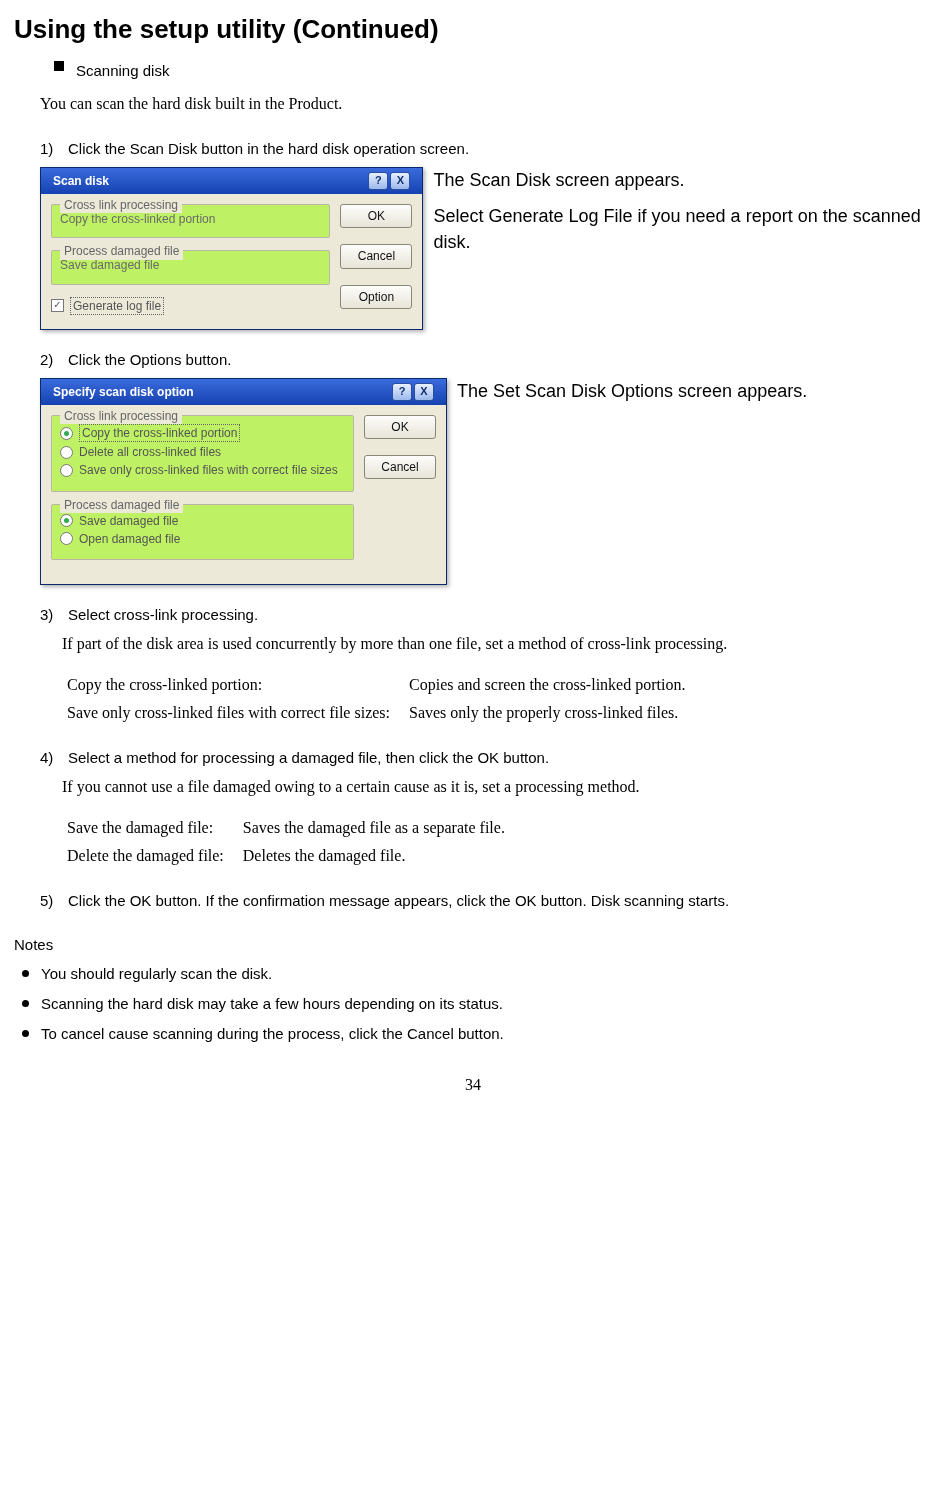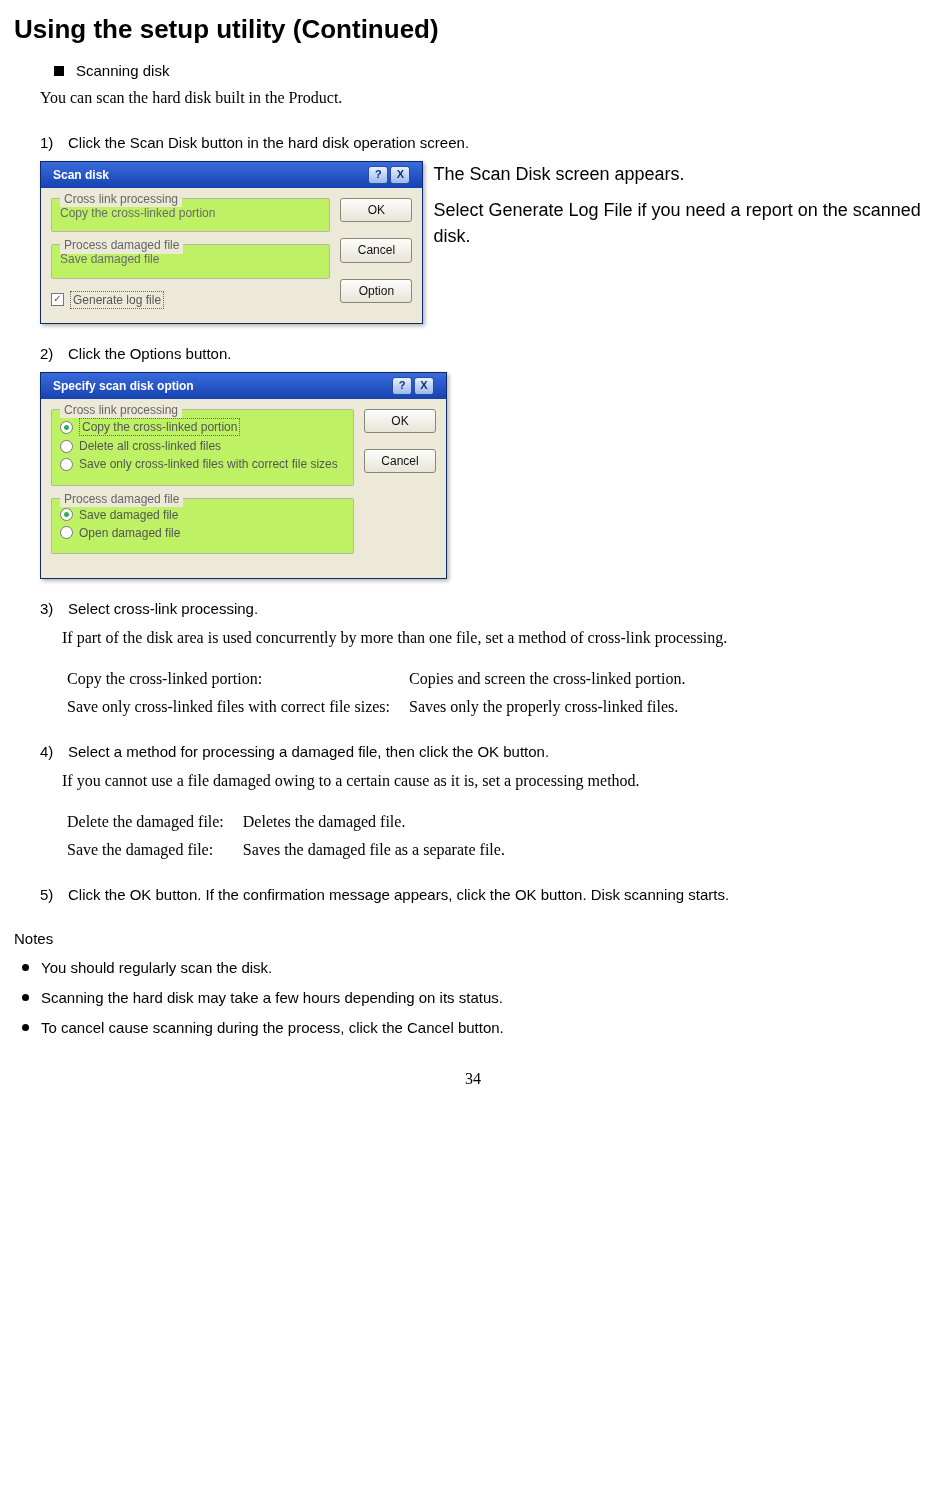--- a/index.html
+++ b/index.html
@@ -12,24 +12,24 @@
     box-sizing: border-box;
     line-height: 1.35;
   }
   h1 {
     font-size: 26px;
     font-weight: bold;
     margin: 0 0 14px 0;
   }
   .bullet-row {
     display: flex;
-    align-items: center;
+    align-items: flex-start;
     gap: 12px;
     margin-left: 8px;
-    margin-bottom: 6px;
+    margin-bottom: 12px;
     padding-left: 32px;
   }
   .square {
     width: 10px; height: 10px; background:#000; flex: none;
   }
   .intro {
     margin-left: 26px;
     font-family: "Times New Roman", serif;
     font-size: 16px;
     margin-bottom: 24px;
@@ -193,20 +193,23 @@
               <span>Open damaged file</span>
             </div>
         </div>
       </div>
       <div class="col-right">
         <div class="btn">OK</div>
         <div class="btn">Cancel</div>
       </div>
     </div>
   </div>
+  <div class="fig-caption">
+    <div>The Set Scan Disk Options screen appears.</div>
+  </div>
 </div>
 
 <div class="step step-line">
   <span class="step-num">3)</span>
   <span>Select cross-link processing.</span>
 </div>
 <div class="step-body" style="margin-left:48px;">If part of the disk area is used concurrently by more than one file, set a method of cross-link processing.</div>
 <table class="opt-table">
   <tbody>
       <tr>
@@ -223,26 +226,26 @@
 <div style="height:18px"></div>
 
 <div class="step step-line">
   <span class="step-num">4)</span>
   <span>Select a method for processing a damaged file, then click the OK button.</span>
 </div>
 <div class="step-body" style="margin-left:48px;">If you cannot use a file damaged owing to a certain cause as it is, set a processing method.</div>
 <table class="opt-table">
   <tbody>
       <tr>
+        <td>Save the damaged file:</td>
+        <td>Saves the damaged file as a separate file.</td>
+      </tr>
+  <tr>
         <td>Delete the damaged file:</td>
         <td>Deletes the damaged file.</td>
-      </tr>
-  <tr>
-        <td>Save the damaged file:</td>
-        <td>Saves the damaged file as a separate file.</td>
       </tr>
 </tbody>
   </table>
 
 <div style="height:18px"></div>
 
 <div class="step step-line">
   <span class="step-num">5)</span>
   <span>Click the OK button.  If the confirmation message appears, click the OK button.  Disk scanning starts.</span>
 </div>

